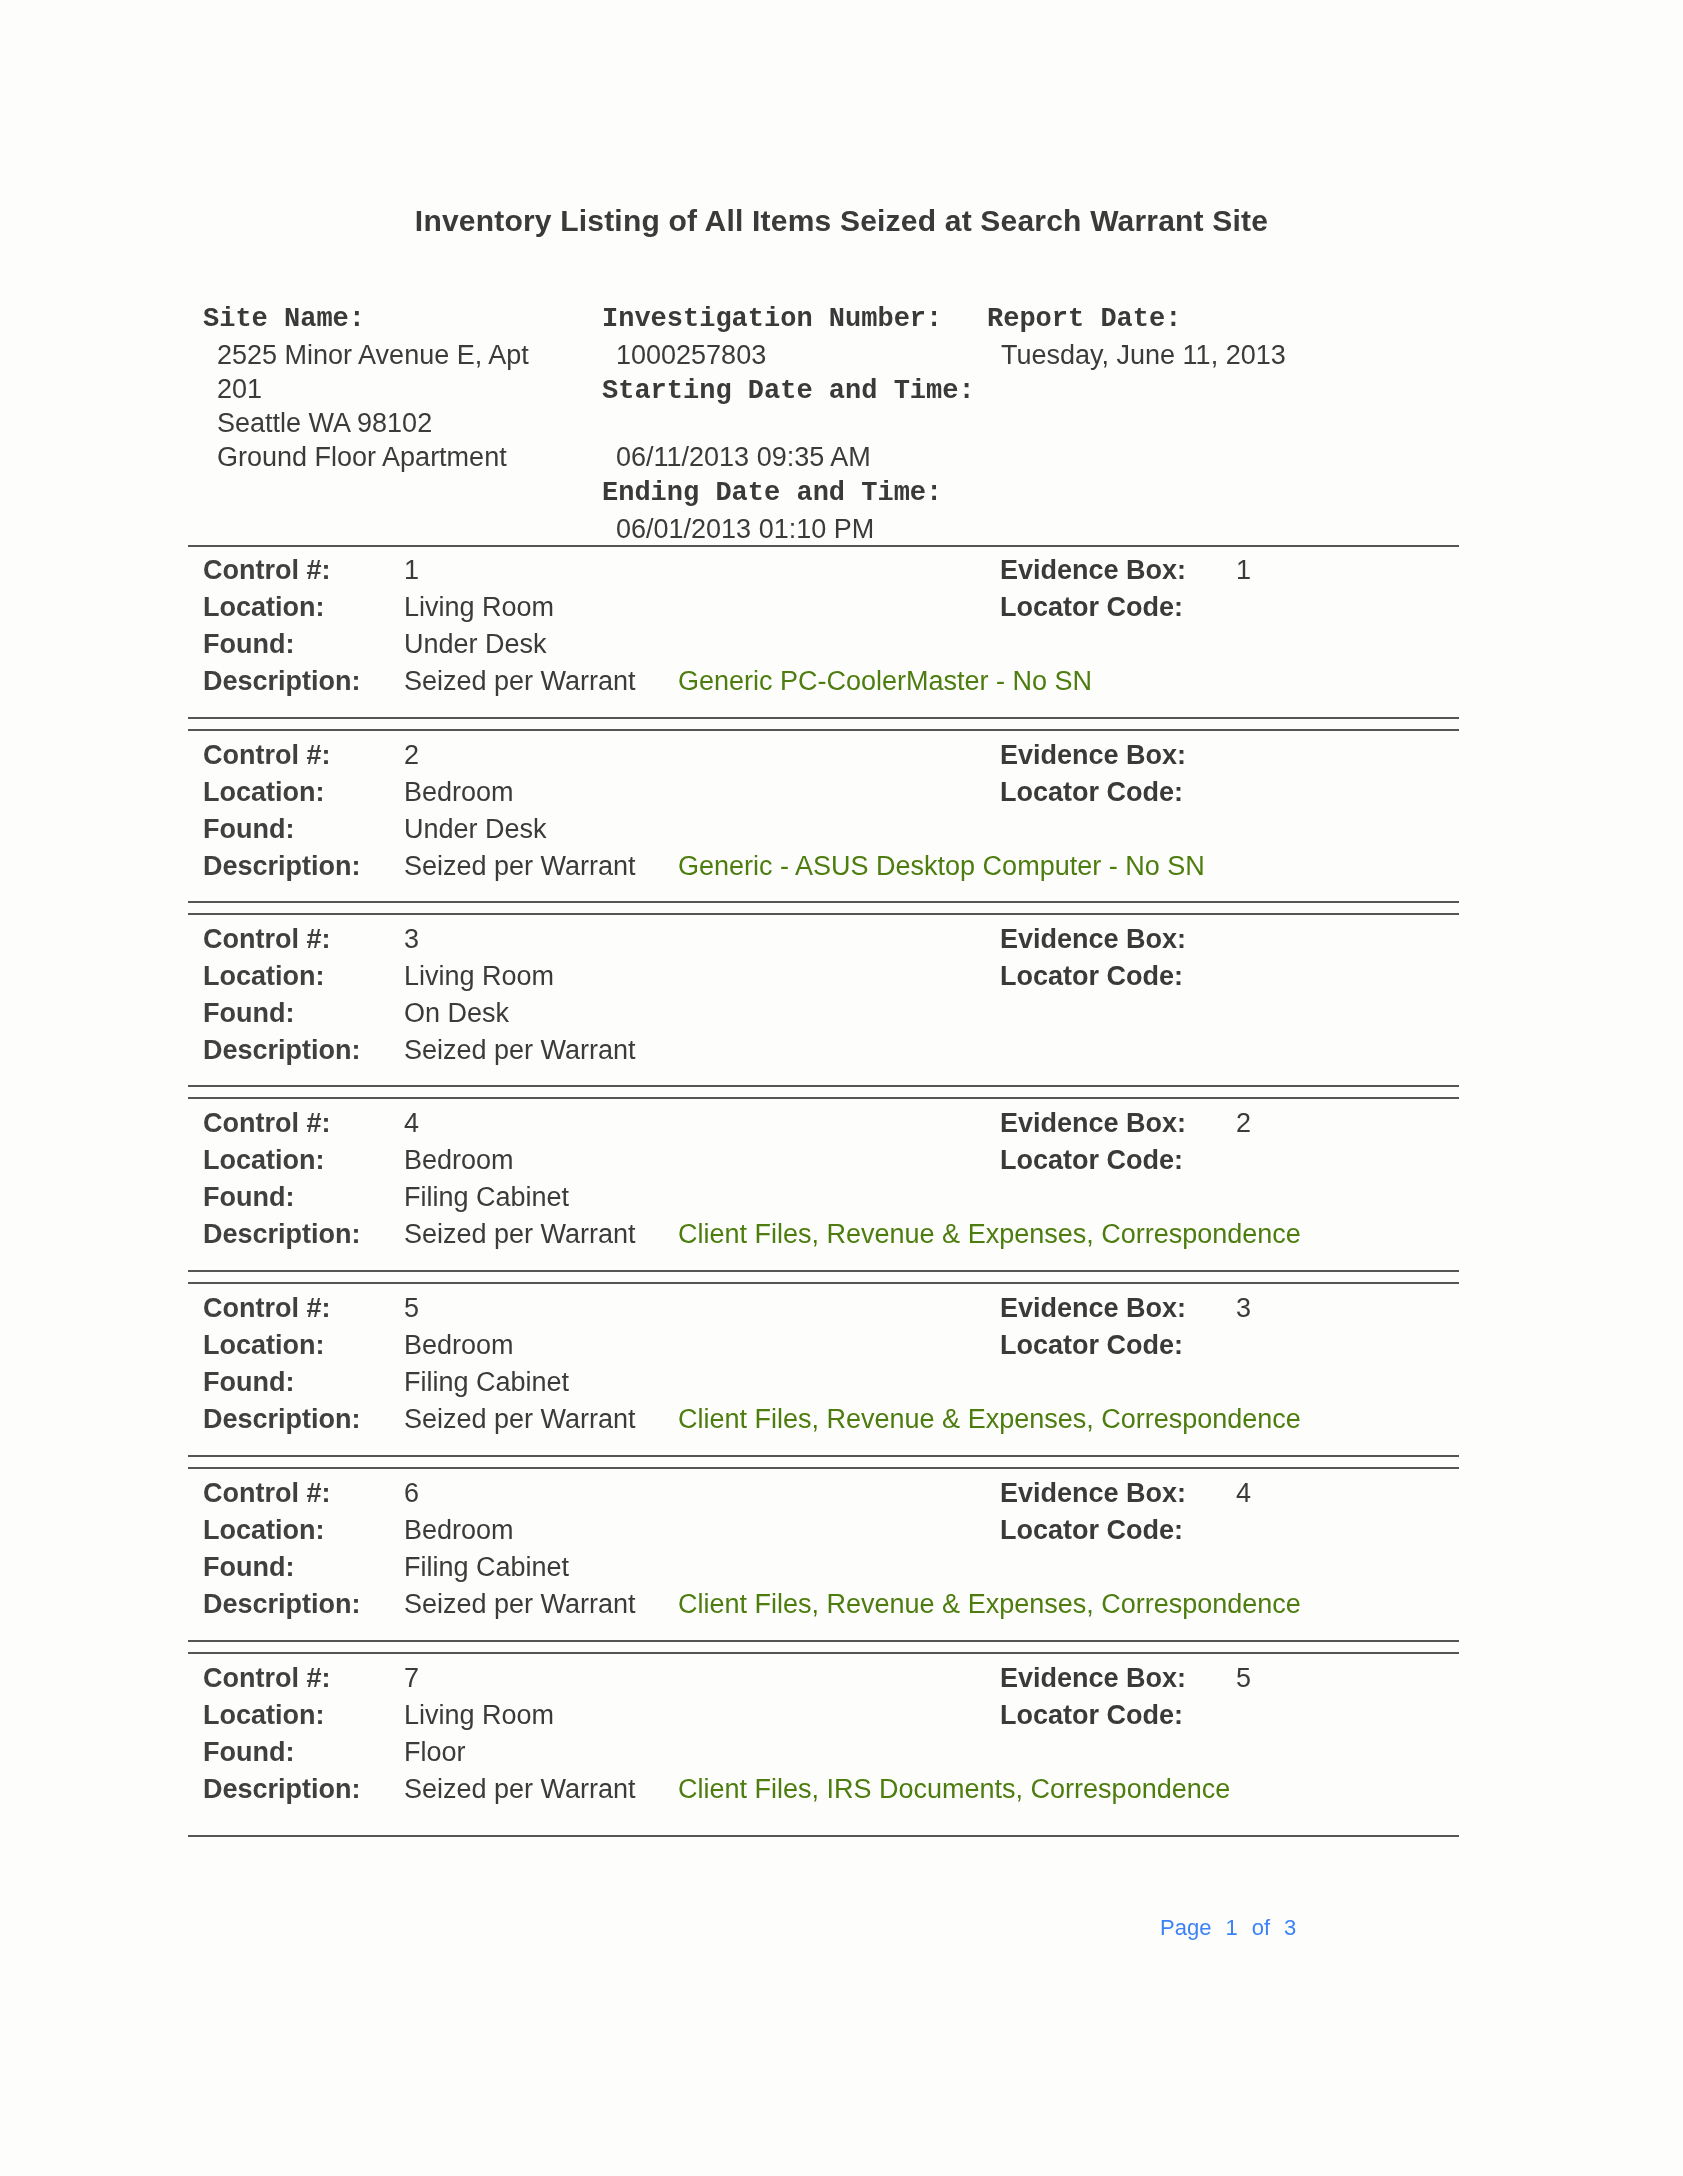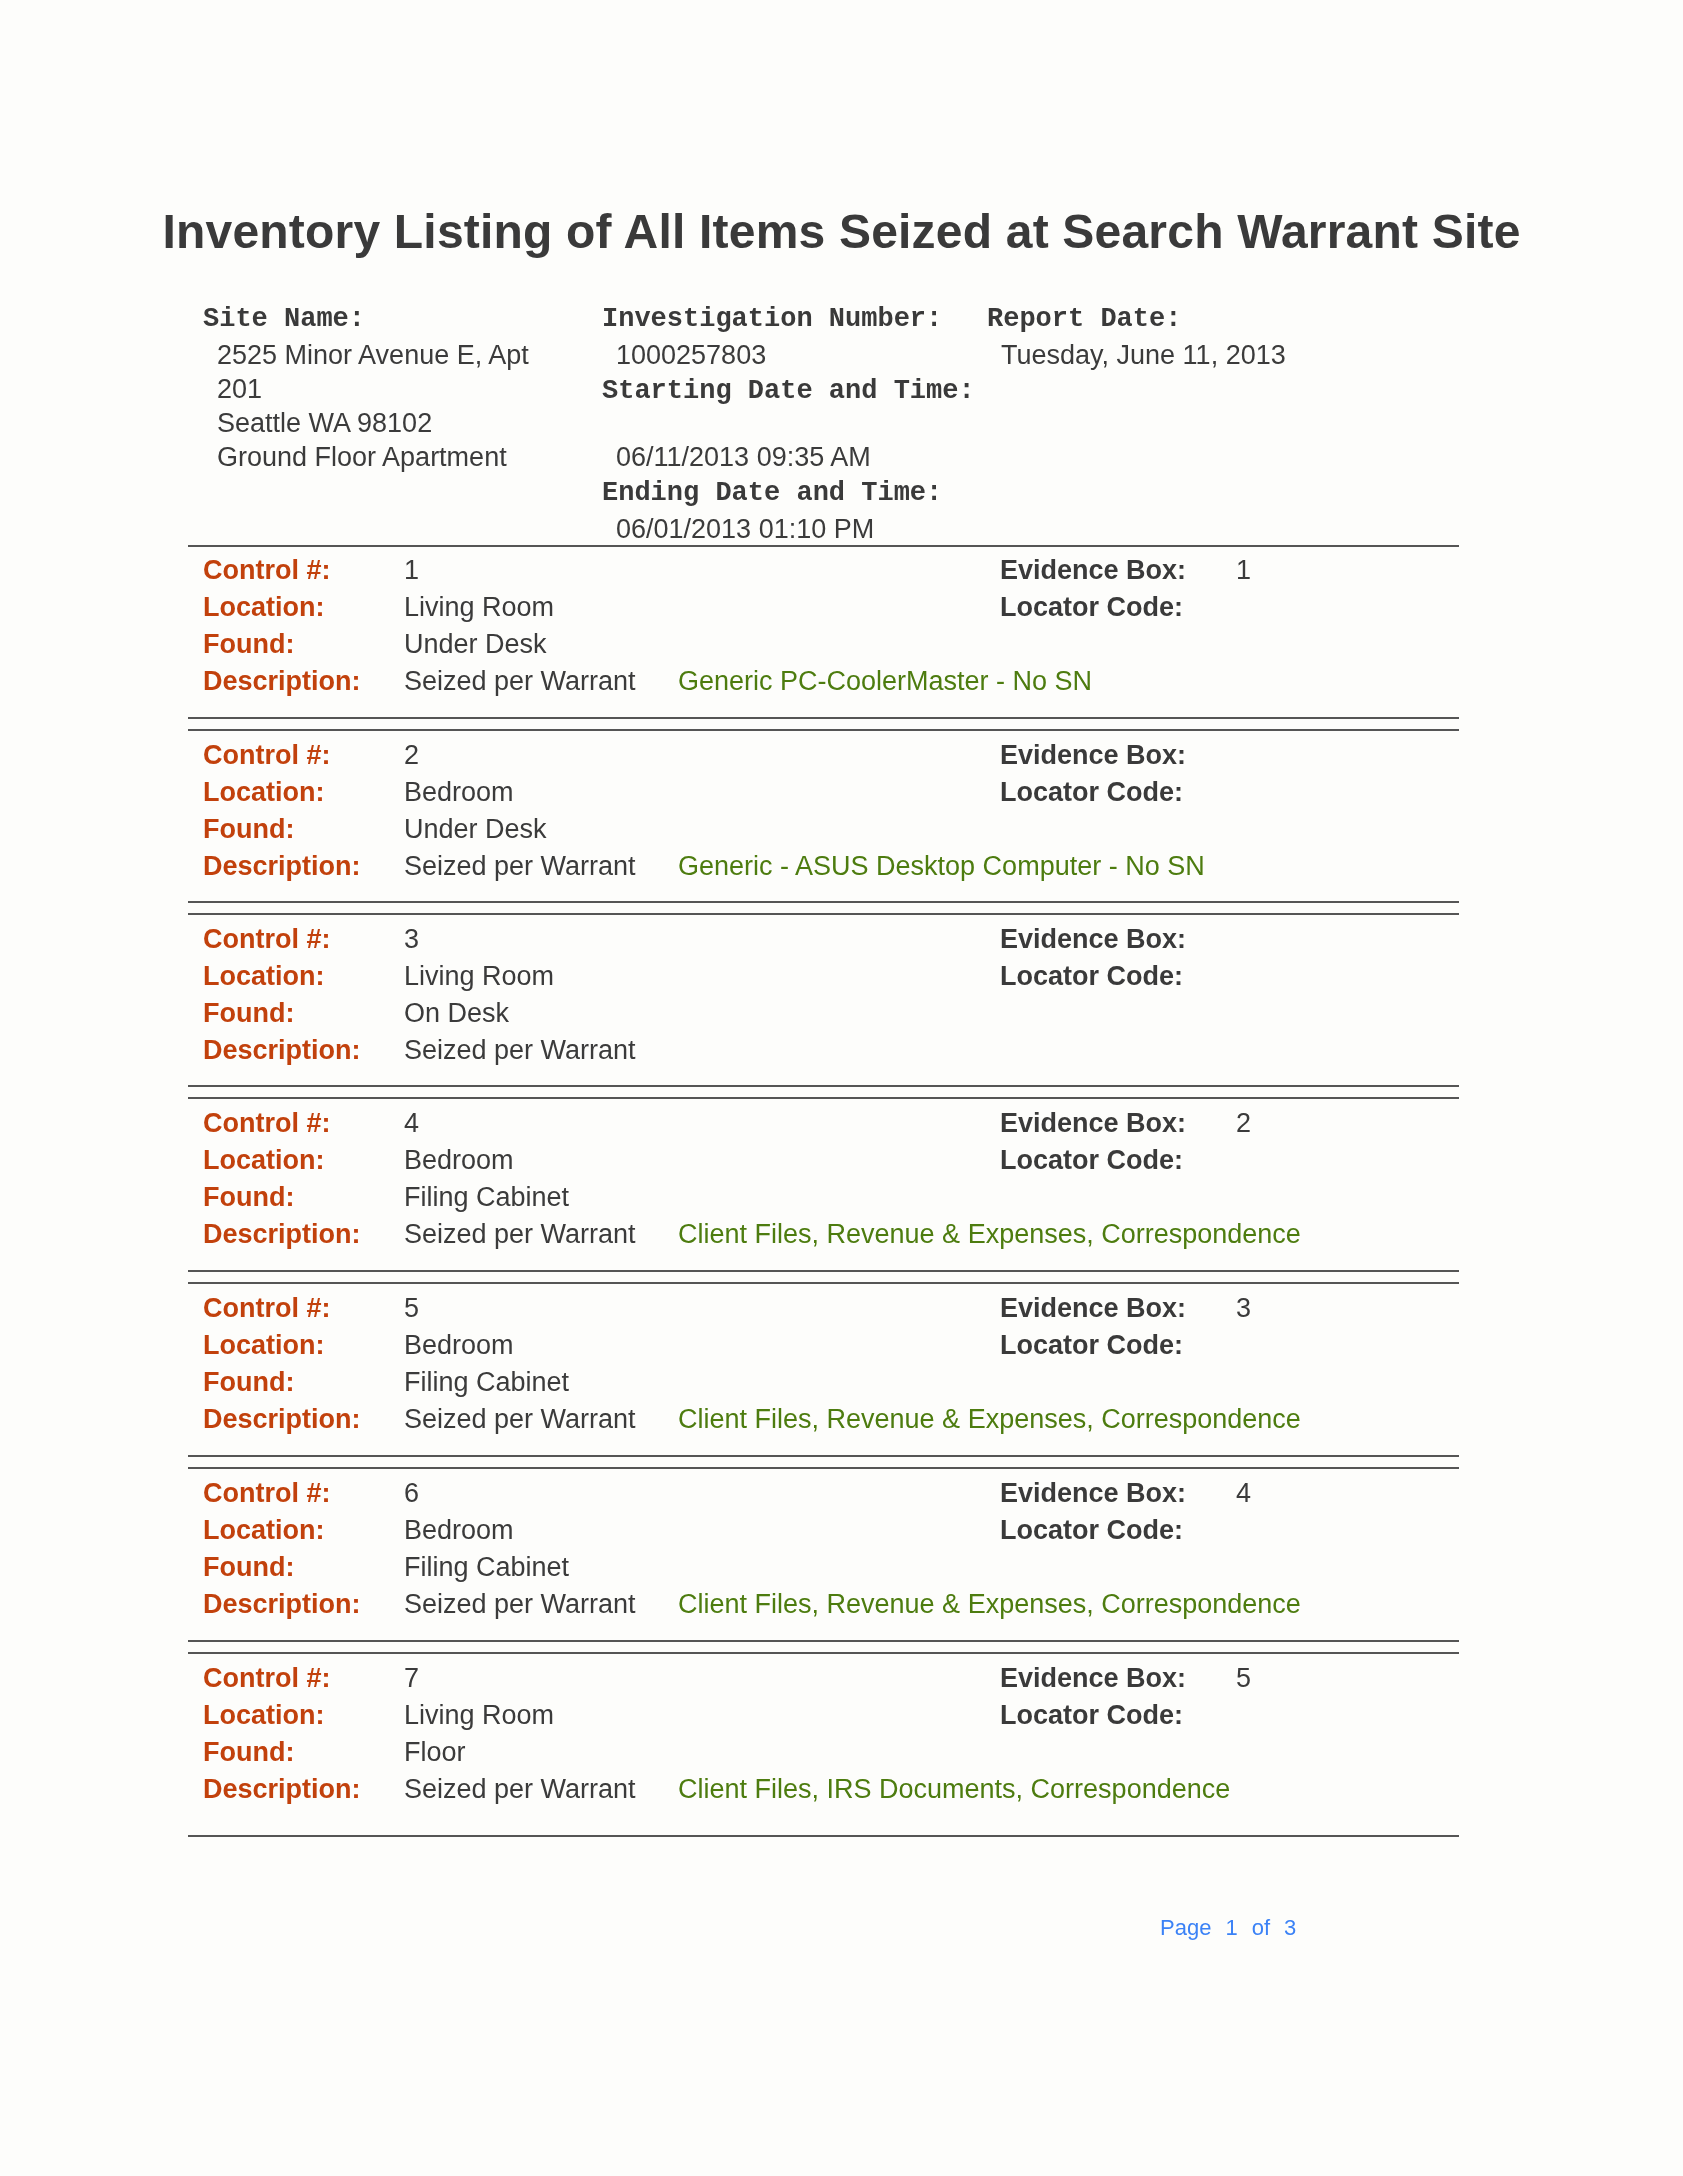--- a/index.html
+++ b/index.html
@@ -11,21 +11,21 @@
     color: #333;
     position: relative;
     overflow: hidden;
   }
   .title {
     position: absolute;
     left: 0; width: 1683px;
     top: 204px;
     text-align: center;
     font-weight: bold;
-    font-size: 48px;
+    font-size: 30px;
     color: #3a3a3a;
     letter-spacing: 0.2px;
   }
   .hdr-col { position: absolute; top: 300px; font-size: 27px; }
   .hdr-label { font-weight: bold; color: #3a3a3a; line-height: 38px; font-family: Liberation Mono, monospace; }
   .hdr-val { padding-left: 14px; line-height: 34px; color: #3b3b3b; }
   .col-site { left: 203px; width: 356px; }
   .col-inv { left: 602px; width: 376px; }
   .col-rep { left: 987px; width: 396px; }
   .spacer { height: 30px; }
@@ -36,21 +36,21 @@
     height: 2px;
     background: #555;
   }
   .record {
     position: absolute;
     left: 203px;
     width: 1247px;
     font-size: 27px;
   }
   .row { height: 37px; line-height: 37px; position: relative; white-space: nowrap; }
-  .lbl { position: absolute; left: 0; font-weight: bold; color: #c2410c; }
+  .lbl { position: absolute; left: 0; font-weight: bold; color: #404040; }
   .val { position: absolute; left: 201px; color: #3b3b3b; }
   .val2 { position: absolute; left: 475px; color: #4d7c0f; }
   .rlbl { position: absolute; left: 797px; font-weight: bold; color: #3a3a3a; }
   .rval { position: absolute; left: 1033px; color: #3b3b3b; }
   .footer {
     position: absolute;
     top: 1915px;
     left: 1160px;
     font-size: 22px;
     color: #3b82f6;

